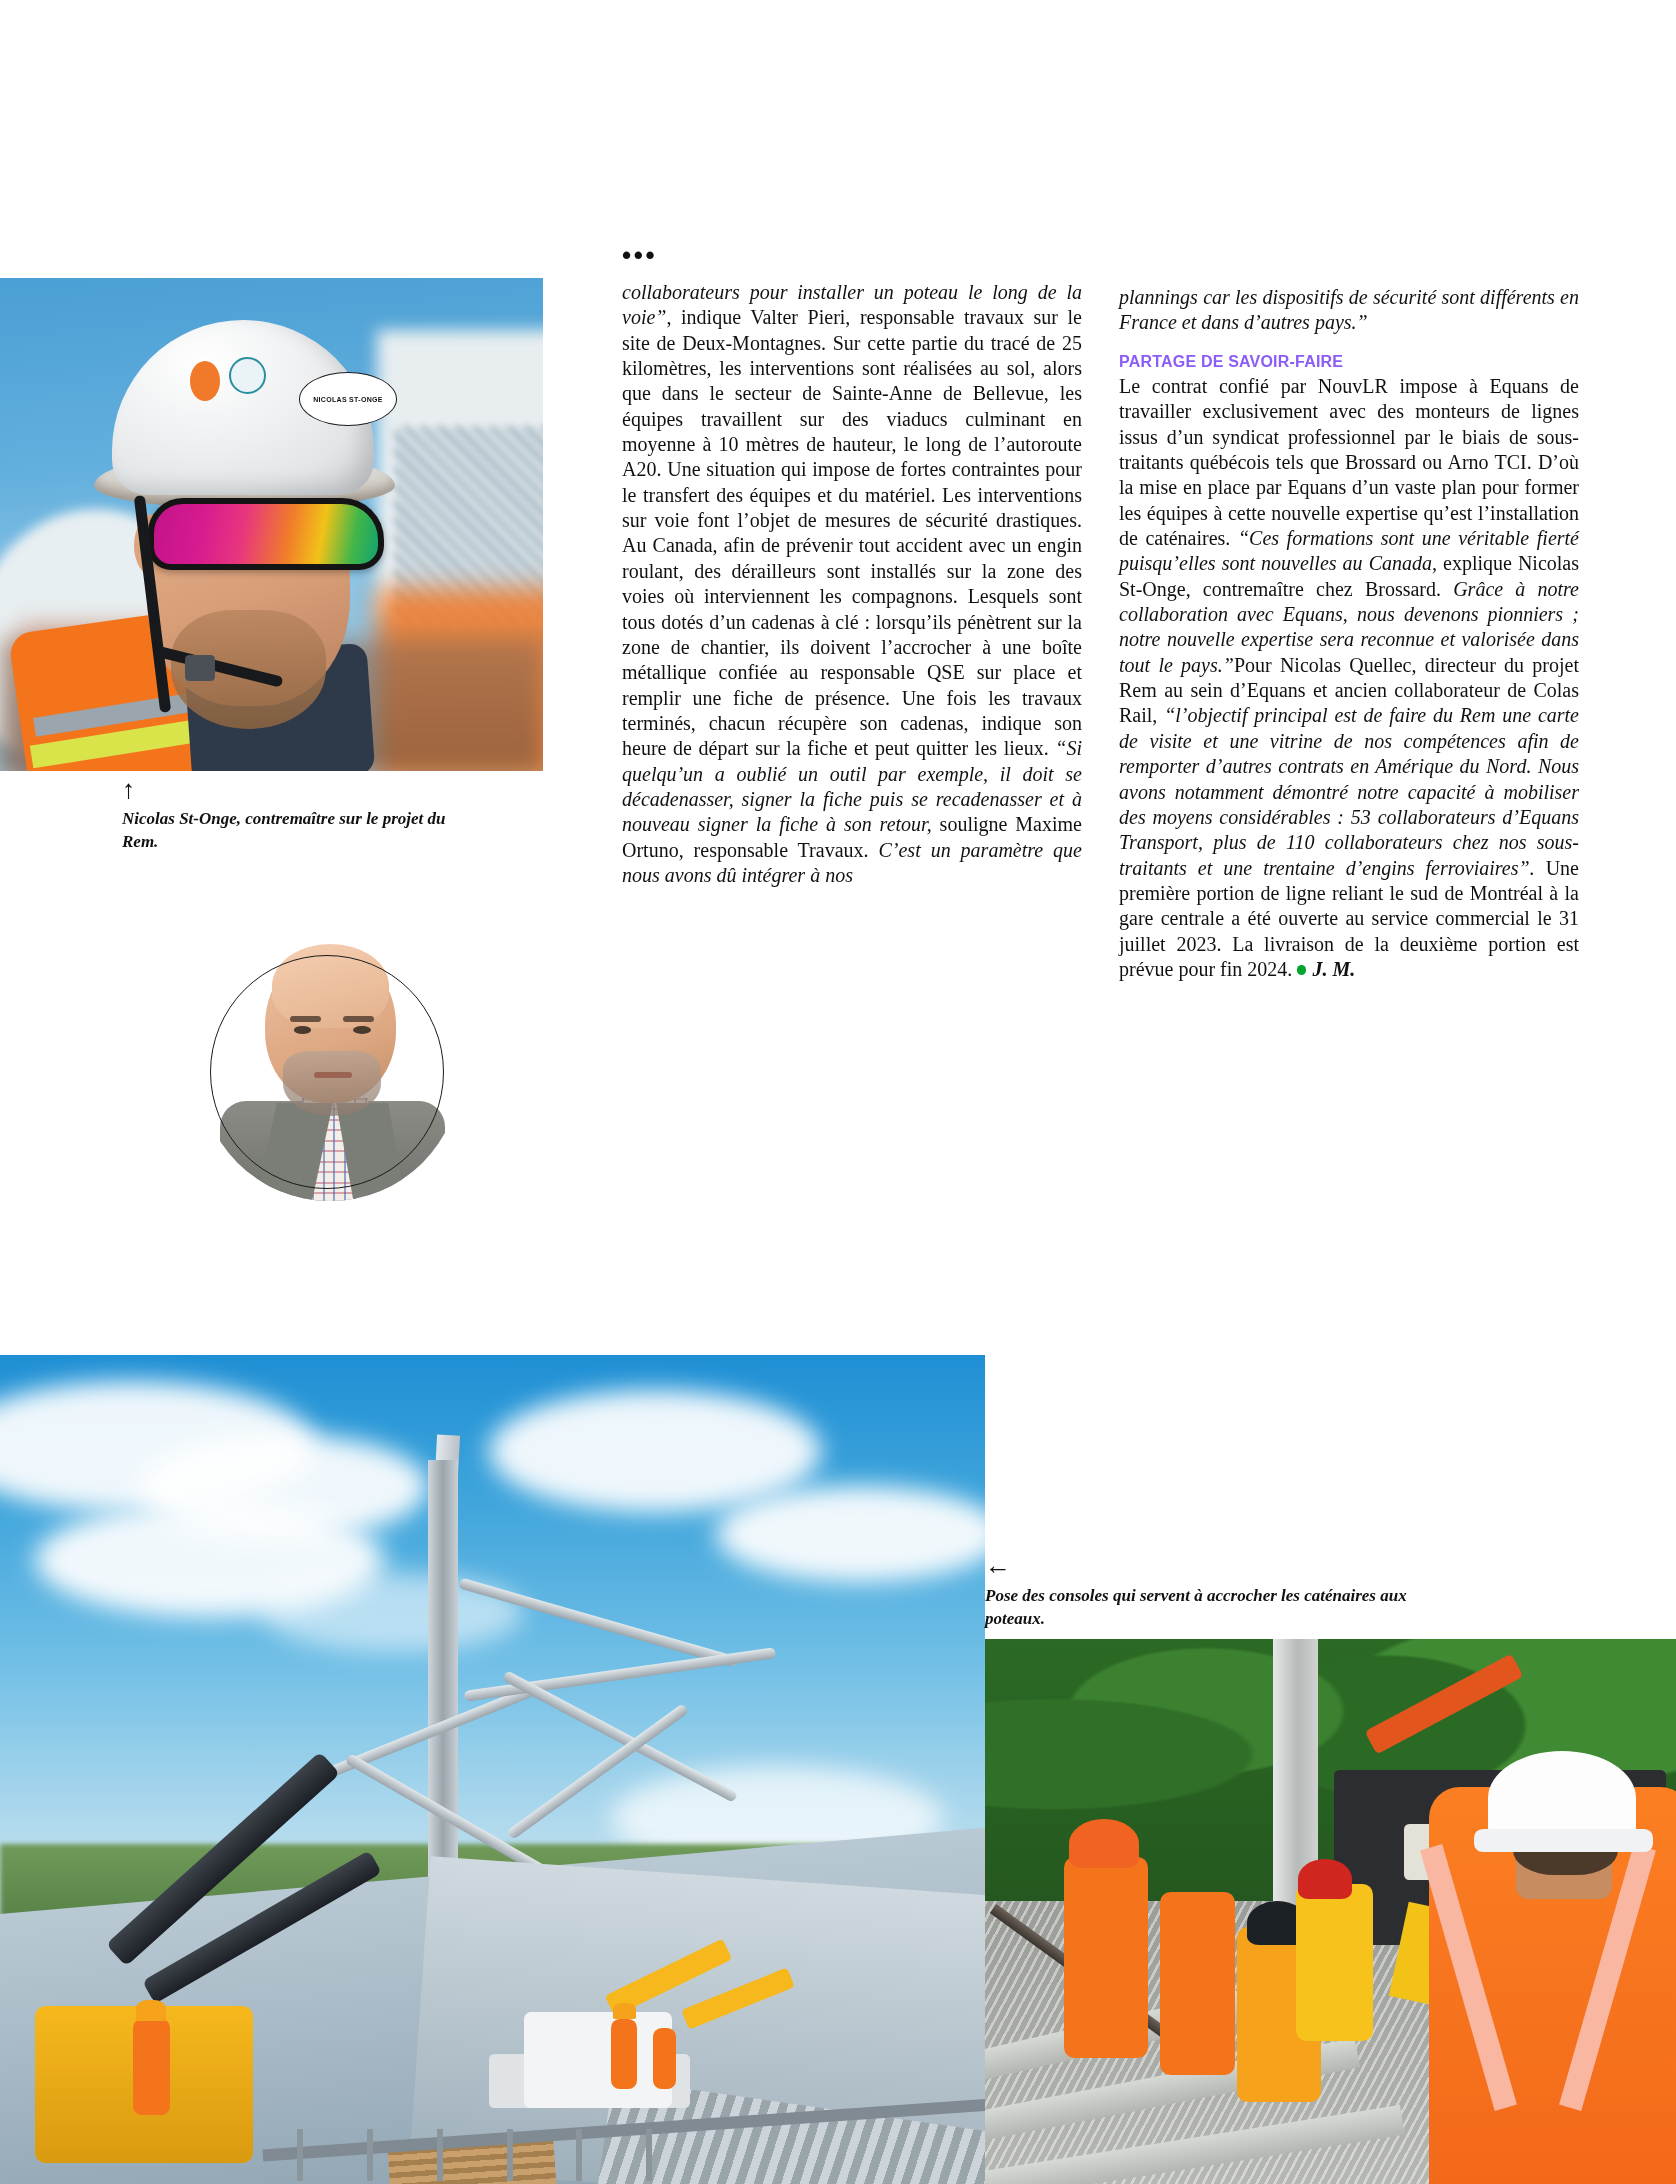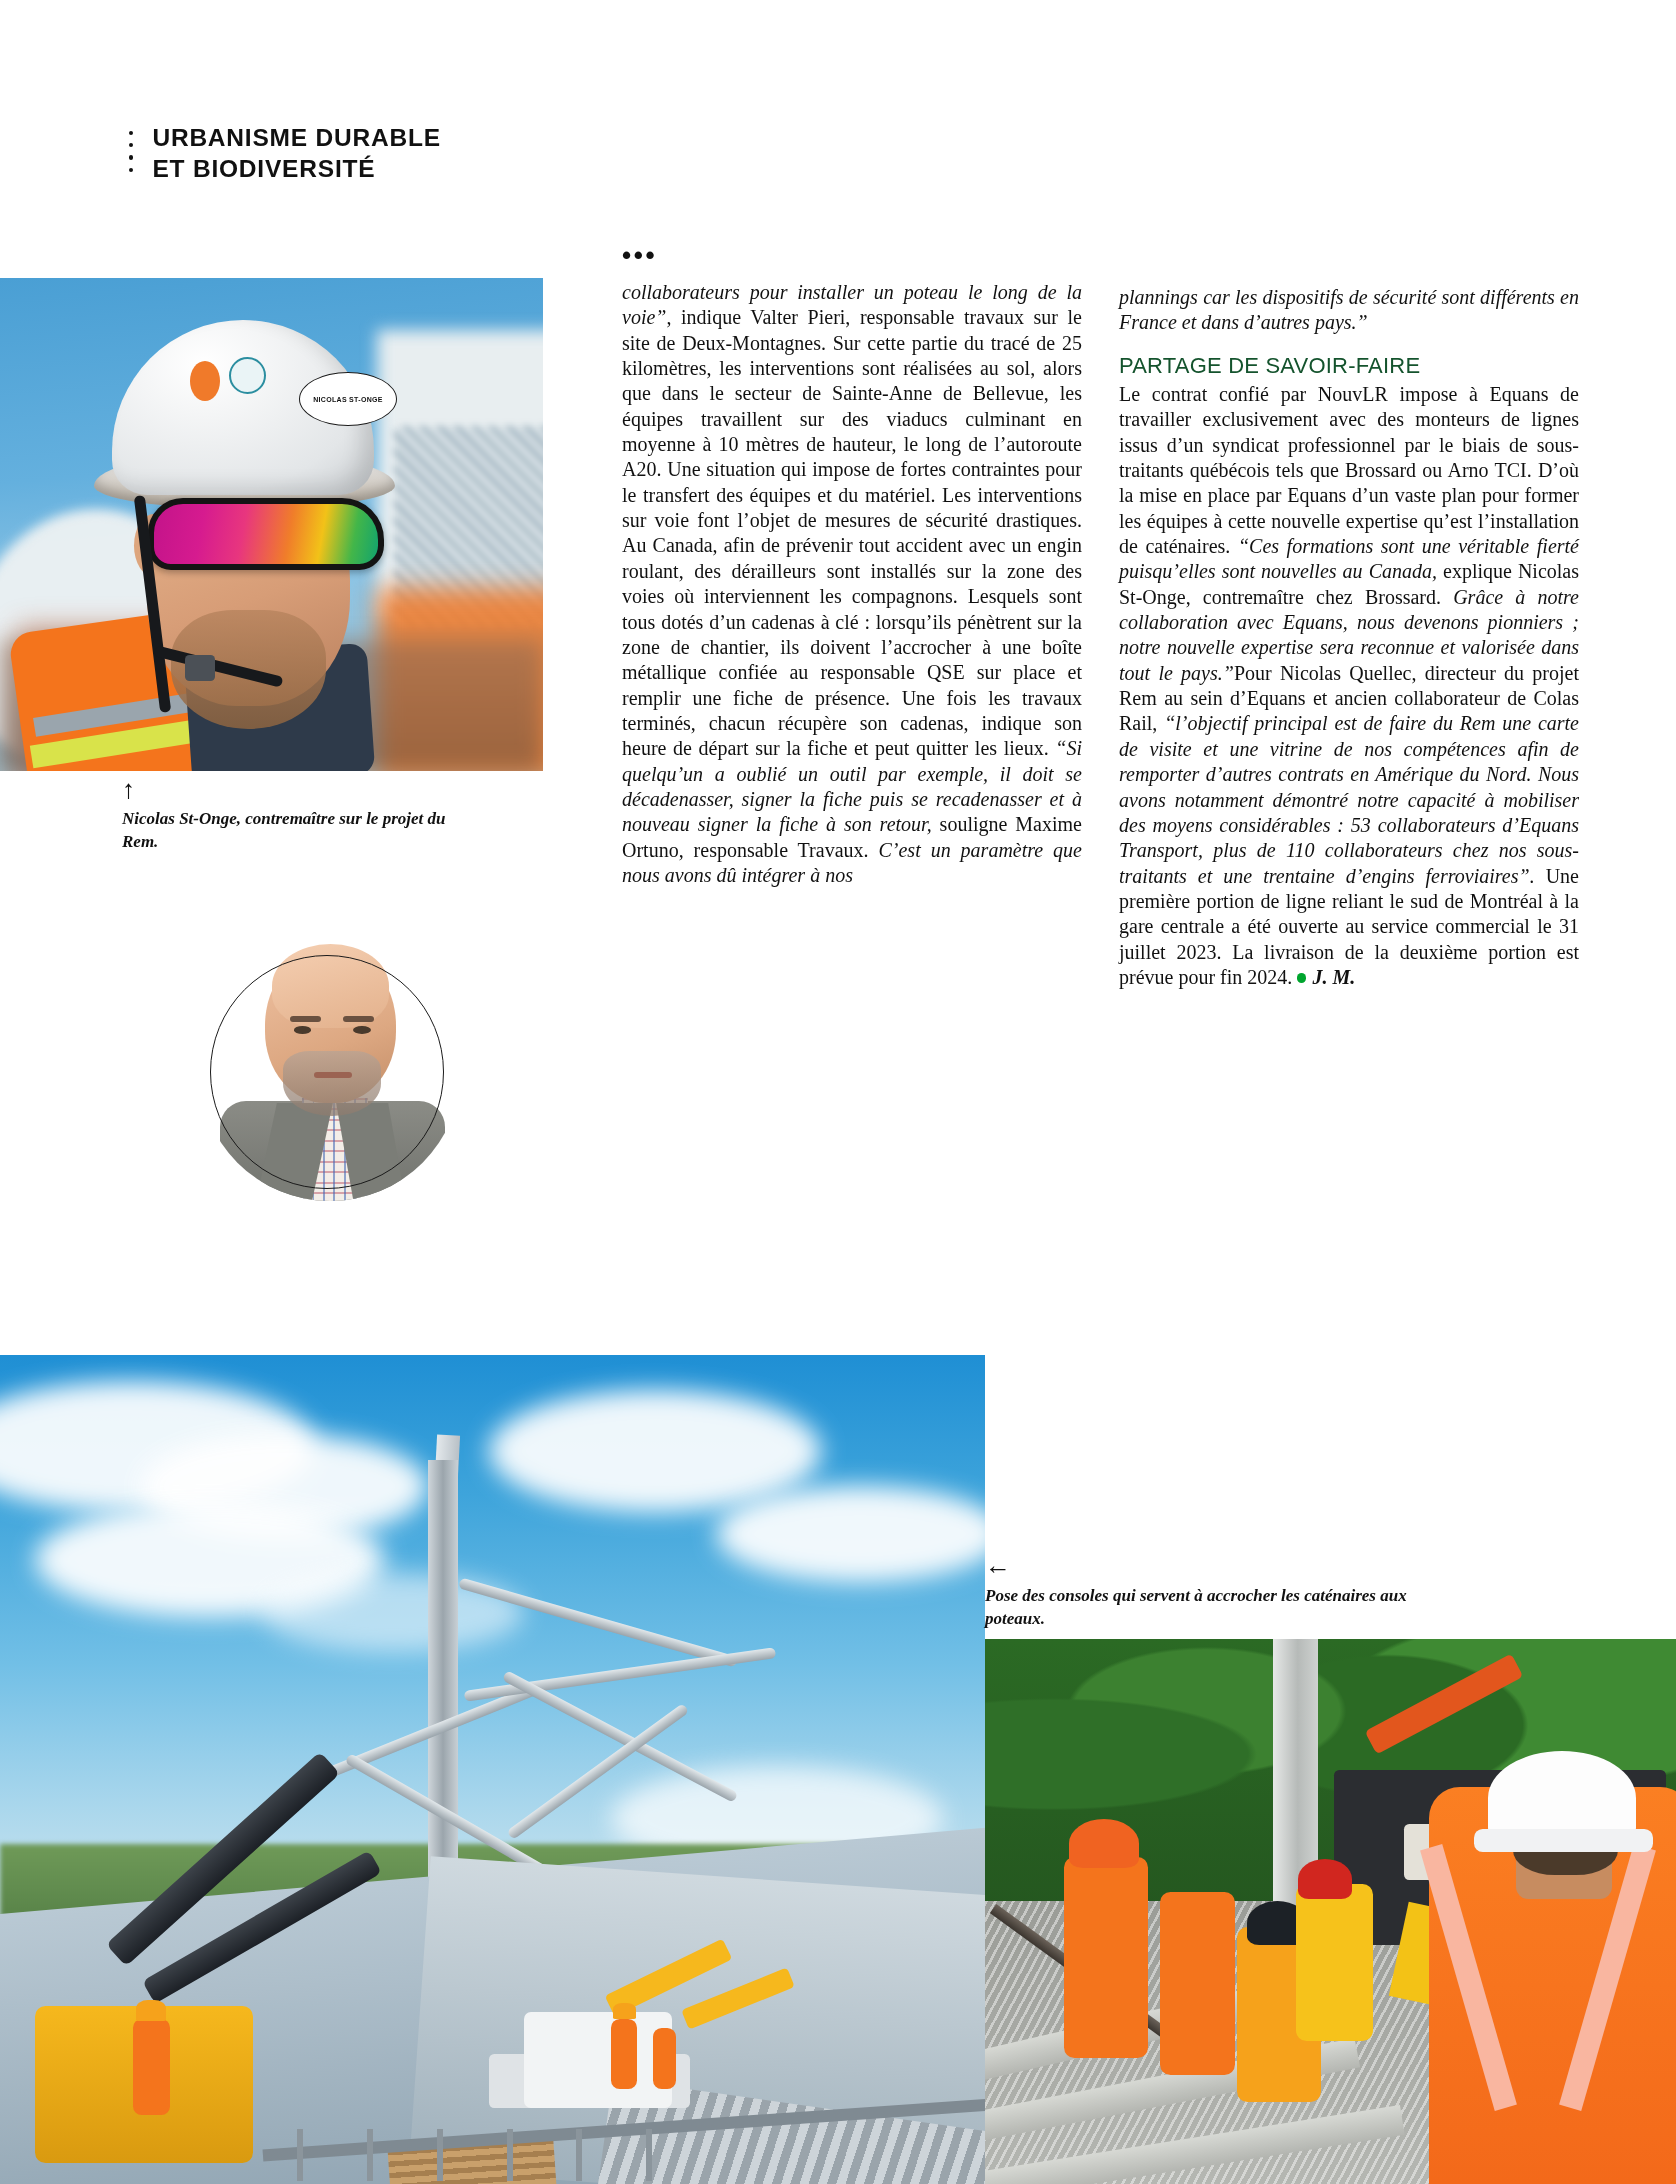--- a/index.html
+++ b/index.html
@@ -186,48 +186,36 @@
     font-size:20px;
     line-height:1.268;
     color:#111;
     text-align:justify;
     hyphens:auto;
     -webkit-hyphens:auto;
   }
   .body-txt i, .body-txt em{font-style:italic;}
   .subhead{
     font-family:"Liberation Sans", sans-serif;
-    font-weight:400;font-size:22px;letter-spacing:0.2px;
-    color:#14532d;margin:17.5px 0 2.6px 0;text-transform:uppercase;
+    font-weight:700;font-size:16px;letter-spacing:0.2px;
+    color:#8b5cf6;margin:17.5px 0 2.6px 0;text-transform:uppercase;
   }
   .sig{font-weight:700;font-style:italic;white-space:nowrap;}
   .green-dot{display:inline-block;width:9.6px;height:9.6px;border-radius:50%;background:#00a52e;
     vertical-align:middle;margin:0 6.1px 2.6px 4.4px;}
   .footnote{
     font-family:"Liberation Serif", serif;
     font-style:italic;font-size:16.6px;line-height:1.3;color:#111;margin-top:14px;width:437px;
   }
 </style>
 </head>
 <body>
 
 <div class="page">
 
-  <div class="header">
-    <span class="dotcol">
-      <i></i>
-        <i></i>
-        <i></i>
-        <i></i>
-    </span>
-    <div class="header-title">
-      <div>URBANISME DURABLE</div>
-      <div>ET BIODIVERSITÉ</div>
-    </div>
-  </div>
 
   <div class="photo-worker">
     <div class="sky"></div>
     <div class="blurR"></div>
       <div class="blurR2"></div>
       <div class="blurR3"></div>
     <div class="blurL"></div>
       <div class="blurL2"></div>
     <div class="botshade"></div>
     <div class="pw-vest"></div>

